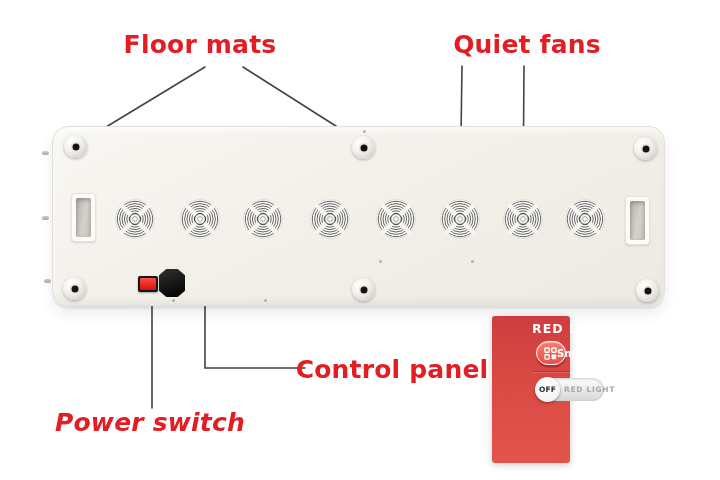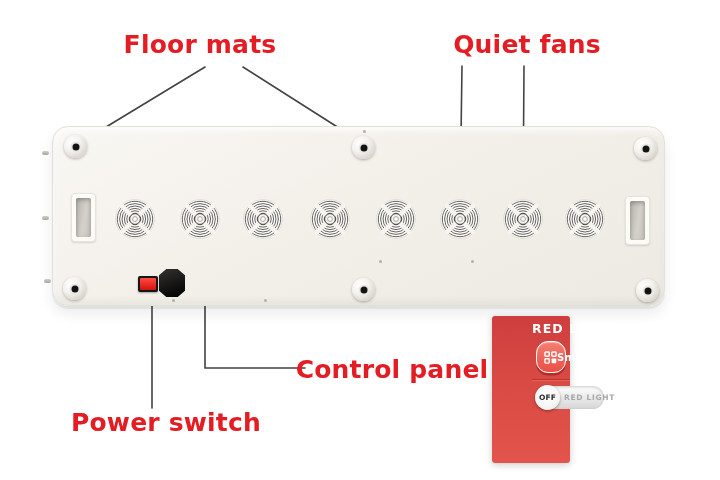--- a/index.html
+++ b/index.html
@@ -122,21 +122,21 @@
     letter-spacing: 1px;
     white-space: nowrap;
   }
   .remote-buttons {
     display: flex;
     flex-direction: column;
     gap: 5px;
     padding: 1px 4px 0 4px;
   }
   .remote-btn {
-    height: 32px;
+    height: 24px;
     border-radius: 12px;
     border: 1.5px solid #ffffff;
     background: linear-gradient(180deg, #f57e72 0%, #ef6055 60%, #e95148 100%);
     box-shadow: 0 2.5px 0 rgba(135,22,22,0.5), inset 0 1px 1px rgba(255,255,255,0.45);
     display: flex;
     align-items: center;
     padding-left: 7px;
     cursor: pointer;
   }
   .remote-btn .btn-icon { width: 13px; height: 13px; flex: 0 0 13px; display: flex; }
@@ -203,21 +203,21 @@
       <path d="M462,66 L460,206"></path>
       <path d="M524,66 L523,206"></path>
       <path d="M152,294 L152,408"></path>
       <path d="M205,303 L205,368 L305,368"></path>
     </g>
   </svg>
 
   <div class="callout" style="left:200px; top:30px;">Floor mats</div>
   <div class="callout" style="left:527px; top:30px;">Quiet fans</div>
   <div class="callout" style="left:392px; top:355px;">Control panel</div>
-  <div class="callout" style="left:166px; top:408px;">Power switch</div>
+  <div class="callout" style="left:150px; top:408px;font-style:italic;">Power switch</div>
 
   <div class="device"></div>
 
   <div class="handle" style="left:71px; top:193px;">
     <div class="handle-slot"></div>
   </div>
   <div class="handle" style="left:625px; top:196px;">
     <div class="handle-slot"></div>
   </div>
 

